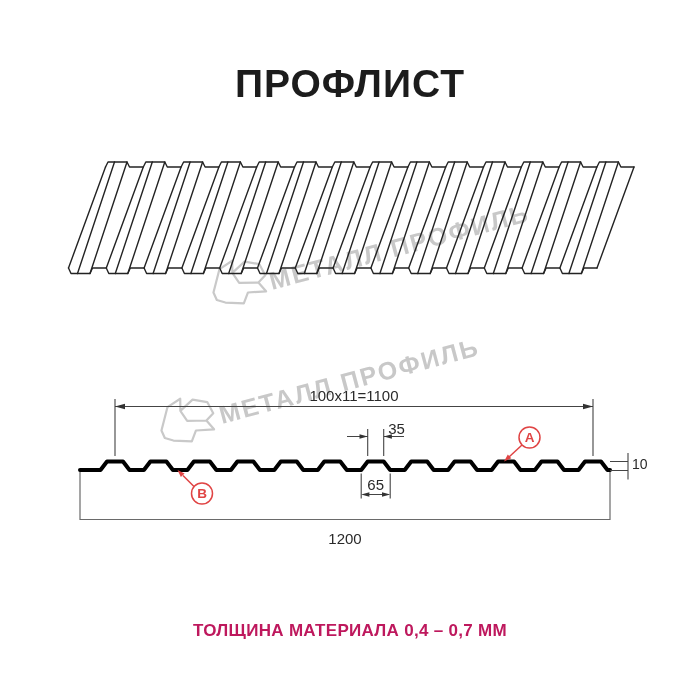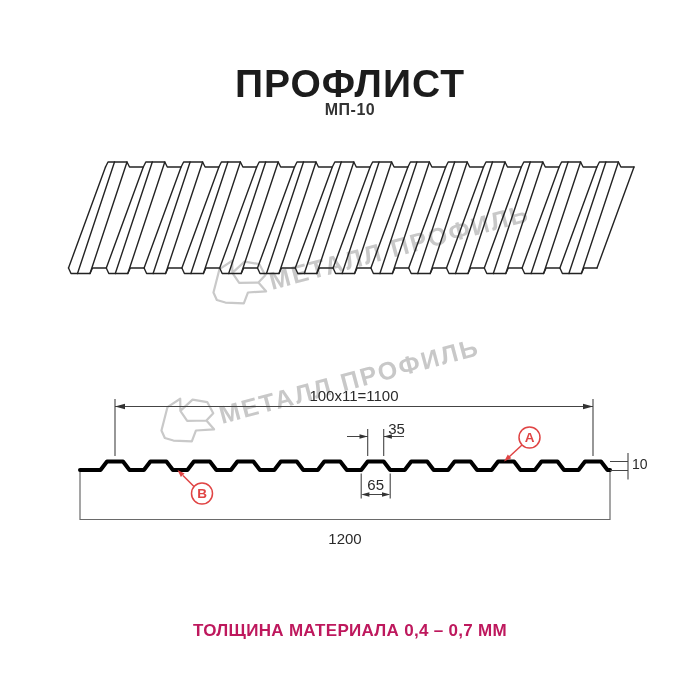--- a/index.html
+++ b/index.html
@@ -25,21 +25,20 @@
   .sheetline{stroke:#232323;stroke-width:1.4;fill:none;stroke-linejoin:round;stroke-linecap:round;}
   .profile{stroke:#000;stroke-width:4;fill:none;stroke-linejoin:round;stroke-linecap:round;}
   .box{stroke:#6a6a6a;stroke-width:1.2;fill:none;}
 </style>
 </head>
 <body>
 
 <div class="page">
 
   <div class="title">ПРОФЛИСТ</div>
-  <div class="subtitle">МП-10</div>
 
   <svg class="drawing" width="700" height="700" viewBox="0 0 700 700">
 
     <g>
       <path class="wmlogo" transform="translate(202,262) rotate(-10)" d="M6,32 L16,10 L30,4 L28,16 L42,7 L56,12 L60,24 L52,30 L58,40 L40,38 L34,48 L16,44 L8,40 Z M28,16 L33,27 L52,30"></path>
       <text class="wmtext" transform="rotate(-15 272 290)" x="272" y="290">МЕТАЛЛ ПРОФИЛЬ</text>
     </g>
 
     <g id="sheet3d">
         <path d="M105.5,167 L105.5,167 L108,162 L127.0,162 L129.5,167 L143.3,167 L145.8,162 L164.8,162 L167.3,167 L181.1,167 L183.6,162 L202.6,162 L205.1,167 L218.9,167 L221.4,162 L240.4,162 L242.9,167 L256.7,167 L259.2,162 L278.2,162 L280.7,167 L294.5,167 L297,162 L316.0,162 L318.5,167 L332.3,167 L334.8,162 L353.8,162 L356.3,167 L370.1,167 L372.6,162 L391.6,162 L394.1,167 L407.9,167 L410.4,162 L429.4,162 L431.9,167 L445.7,167 L448.2,162 L467.2,162 L469.7,167 L483.5,167 L486,162 L505.0,162 L507.5,167 L521.3,167 L523.8,162 L542.8,162 L545.3,167 L559.1,167 L561.6,162 L580.6,162 L583.1,167 L596.9,167 L599.4,162 L618.4,162 L620.9,167 L634,167" class="sheetline"></path>

